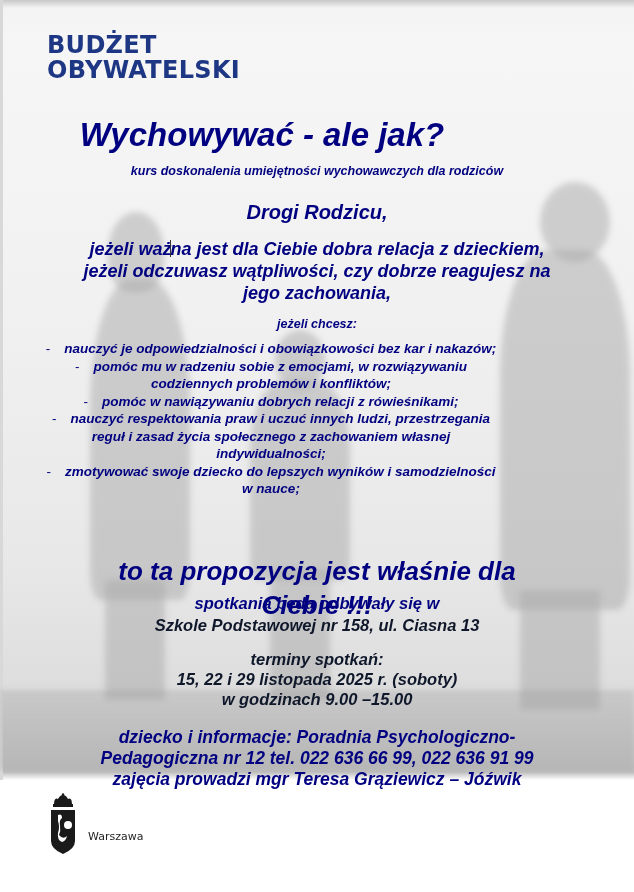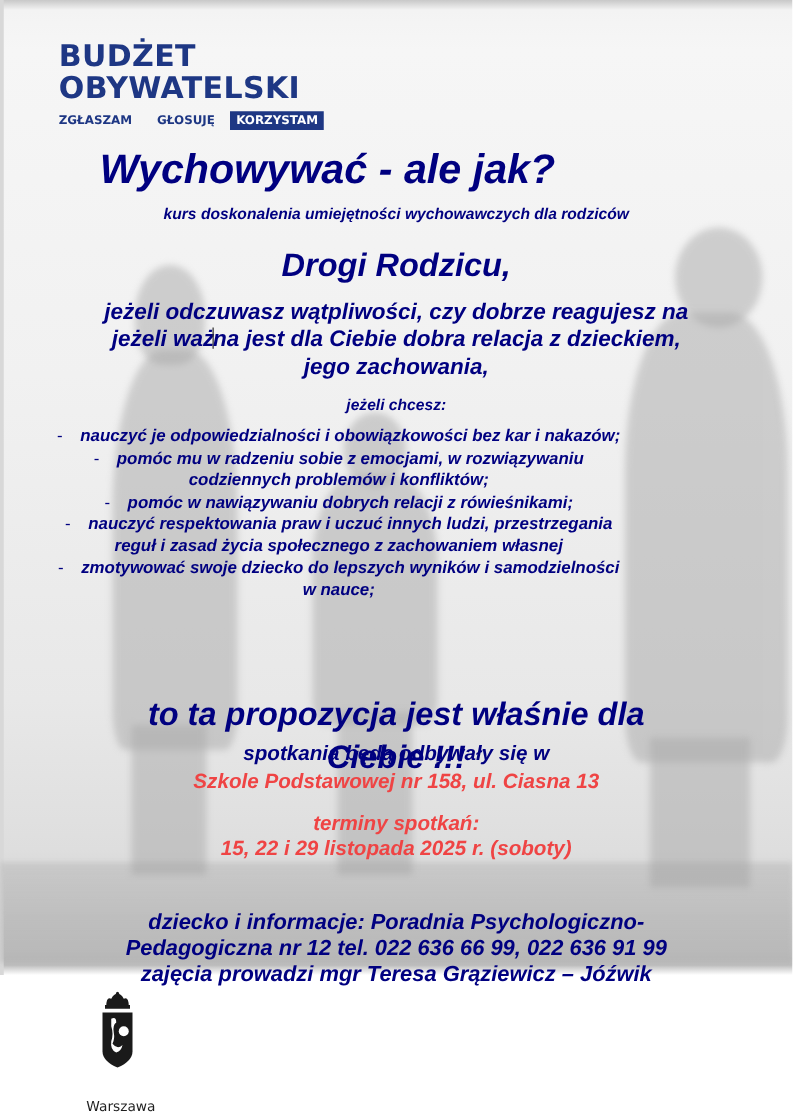--- a/index.html
+++ b/index.html
@@ -20,35 +20,35 @@
 
   .logo { position: absolute; left: 47px; top: 33px; color: #1e3784; }
   .logo .l1, .logo .l2 { font-family: "DejaVu Sans", sans-serif; font-weight: bold; font-size: 24px; line-height: 25px; letter-spacing: 0.3px; }
   .logo .tags { margin-top: 6px; display: flex; align-items: center; font-family: "DejaVu Sans", sans-serif; font-weight: bold; font-size: 9.5px; }
   .logo .tag { margin-right: 20px; }
   .logo .tag.active { background: #1e3784; color: #fff; padding: 2px 5px; margin-right: 0; margin-left: -8px; }
 
   .content { position: absolute; left: 0; top: 0; width: 634px; text-align: center; color: #000080; font-style: italic; font-weight: bold; }
   .title { position: absolute; left: 0; width: 524px; top: 116px; font-size: 33px; line-height: 38px; }
   .subtitle { position: absolute; left: 0; width: 634px; top: 163px; font-size: 12.5px; line-height: 16px; }
-  .greeting { position: absolute; left: 0; width: 634px; top: 196px; font-size: 26px; line-height: 32px; }
+  .greeting { position: absolute; left: 0; width: 634px; top: 196px; font-size: 20px; line-height: 32px; }
   .intro { position: absolute; left: 0; width: 634px; top: 238px; font-size: 18px; line-height: 22px; }
   .intro span { display:block; }
   .cursor { display:inline-block; width:1px; height:17px; background:#333; vertical-align:-2px; margin:0 -1px; }
   .ifwant { position: absolute; left: 0; width: 634px; top: 316px; font-size: 12.5px; line-height: 16px; }
   .list { position: absolute; left: 0; width: 542px; top: 340px; font-size: 13.5px; line-height: 17.5px; }
   .list .item { display: block; }
   .list .dash { font-style: normal; font-weight: normal; margin-right: 14px; }
   .cta { position: absolute; left: 0; width: 634px; top: 508px; font-size: 26px; line-height: 34px; margin-top: 46px; }
   .meet { position: absolute; left: 0; width: 634px; top: 592px; font-size: 16.5px; line-height: 22px; }
-  .red { color: #ef4444; }
+  .red { color: #0f172a; }
   .dates { position: absolute; left: 0; width: 634px; top: 649px; font-size: 16.5px; line-height: 20px; }
   .contact { position: absolute; left: 0; width: 634px; top: 727px; font-size: 17.5px; line-height: 21px; }
 
-  .warsaw { position: absolute; left: 63px; top: 793px; display: flex; align-items: center; flex-direction: column; }
+  .warsaw { position: absolute; left: 44px; top: 793px; display: flex; align-items: center; }
   .warsaw .crest { width: 38px; display:flex; flex-direction:column; align-items:center; }
   .warsaw .name { margin-left: 6px; margin-top: 24px; font-family: "DejaVu Sans", sans-serif; font-size: 11px; color: #1f1f1f; }
 </style>
 </head>
 <body>
 
 <div class="poster">
   <div class="edge-l"></div>
 
   <div class="sil" style="left:108px;top:212px;width:56px;height:80px;border-radius:50% 50% 40% 40%;"></div>
@@ -59,64 +59,61 @@
   <div class="sil" style="left:270px;top:570px;width:60px;height:130px;"></div>
   <div class="sil" style="left:540px;top:182px;width:70px;height:80px;border-radius:50%;"></div>
   <div class="sil" style="left:500px;top:250px;width:130px;height:360px;border-radius:35% 35% 10% 10%;"></div>
   <div class="sil" style="left:520px;top:590px;width:80px;height:120px;"></div>
   <div class="ground"></div>
 </div>
 
 <div class="logo">
   <div class="l1">BUDŻET</div>
   <div class="l2">OBYWATELSKI</div>
-  <div class="tags">
-    <span class="tag">ZGŁASZAM</span>
-    <span class="tag">GŁOSUJĘ</span>
-    <span class="tag active">KORZYSTAM</span>
-  </div>
 </div>
 
 <div class="content">
   <div class="title">Wychowywać - ale jak?</div>
   <div class="subtitle">kurs doskonalenia umiejętności wychowawczych dla rodziców</div>
   <div class="greeting">Drogi Rodzicu,</div>
 
   <div class="intro">
+    <span><span style="display:inline">jeżeli waż</span><i class="cursor"></i><span style="display:inline">na jest dla Ciebie dobra relacja z dzieckiem,</span></span>
     <span>jeżeli odczuwasz wątpliwości, czy dobrze reagujesz na</span>
-    <span><span style="display:inline">jeżeli waż</span><i class="cursor"></i><span style="display:inline">na jest dla Ciebie dobra relacja z dzieckiem,</span></span>
     <span>jego zachowania,</span>
   </div>
 
   <div class="ifwant">jeżeli chcesz:</div>
 
   <div class="list">
     <span class="item"><span class="dash">-</span><span>nauczyć je odpowiedzialności i obowiązkowości bez kar i nakazów;</span></span>
     <span class="item"><span class="dash">-</span><span>pomóc mu w radzeniu sobie z emocjami, w rozwiązywaniu</span></span>
     <span class="item">codziennych problemów i konfliktów;</span>
     <span class="item"><span class="dash">-</span><span>pomóc w nawiązywaniu dobrych relacji z rówieśnikami;</span></span>
     <span class="item"><span class="dash">-</span><span>nauczyć respektowania praw i uczuć innych ludzi, przestrzegania</span></span>
     <span class="item">reguł i zasad życia społecznego z zachowaniem własnej</span>
+    <span class="item">indywidualności;</span>
     <span class="item"><span class="dash">-</span><span>zmotywować swoje dziecko do lepszych wyników i samodzielności</span></span>
     <span class="item">w nauce;</span>
   </div>
 
   <div class="cta">
     <div>to ta propozycja jest właśnie dla</div>
     <div>Ciebie !!!</div>
   </div>
 
   <div class="meet">
     <div>spotkania będą odbywały się w</div>
     <div class="red">Szkole Podstawowej nr 158, ul. Ciasna 13</div>
   </div>
 
   <div class="dates red">
     <div>terminy spotkań:</div>
     <div>15, 22 i 29 listopada 2025 r. (soboty)</div>
+    <div>w godzinach 9.00 –15.00</div>
   </div>
 
   <div class="contact">
     <div>dziecko i informacje: Poradnia Psychologiczno-</div>
     <div>Pedagogiczna nr 12 tel. 022 636 66 99, 022 636 91 99</div>
     <div>zajęcia prowadzi mgr Teresa Grąziewicz – Jóźwik</div>
   </div>
 </div>
 
 <div class="warsaw">

